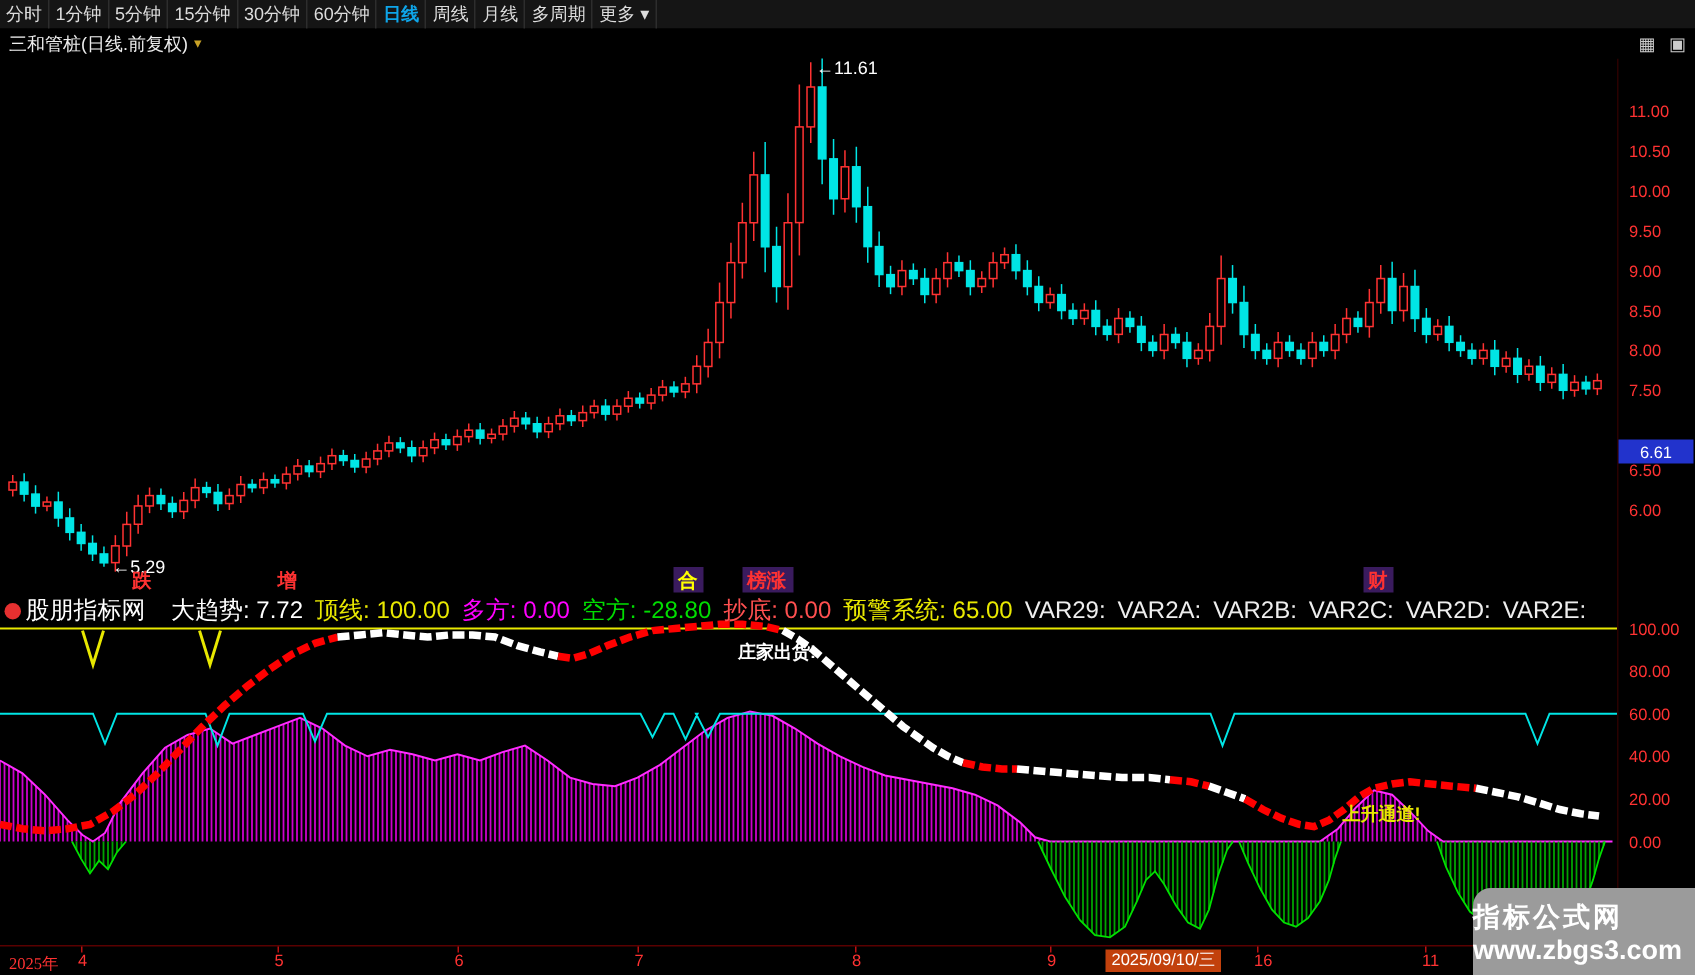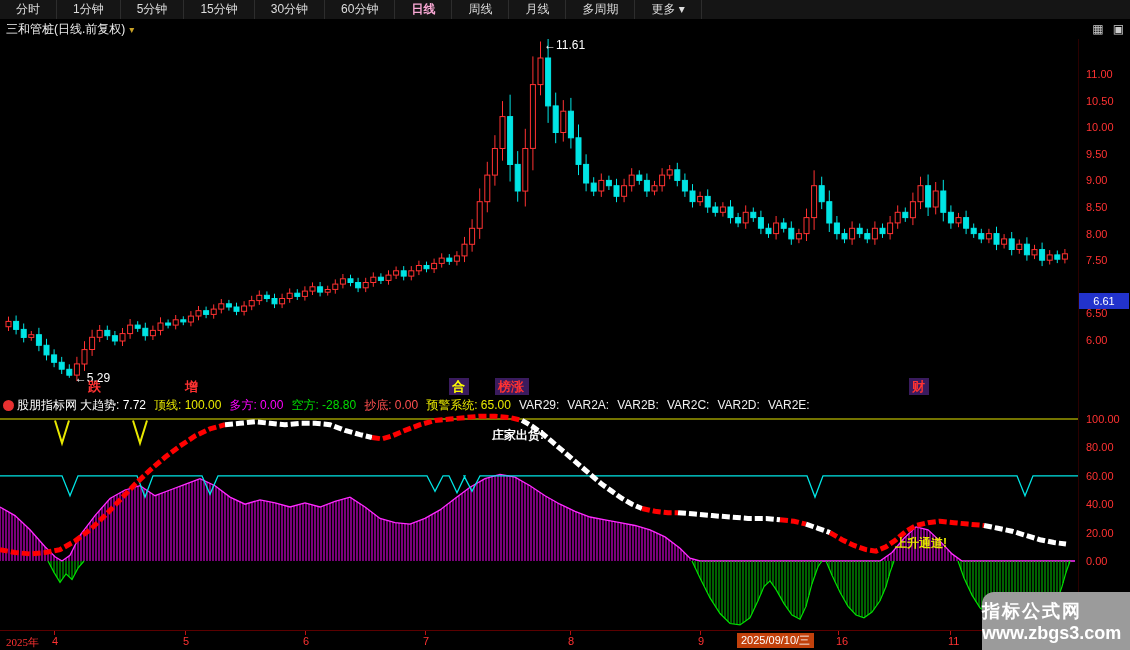--- a/index.html
+++ b/index.html
@@ -1,31 +1,31 @@
 <!DOCTYPE html>
 <html><head>
 <meta charset="utf-8">
 <style>
   *{margin:0;padding:0;box-sizing:border-box}
   html,body{width:1130px;height:650px;background:#000;overflow:hidden}
   body{font-family:"Liberation Sans",sans-serif;position:relative;color:#ddd}
   svg{display:block;font-family:"Liberation Sans",sans-serif}
   .toolbar{height:19px;background:#151515;display:flex;align-items:center;font-size:12px;color:#ddd}
   .periods{display:flex;align-items:center;height:19px}
-  .period{padding:0 16px;line-height:19px;border-right:1px solid #2d2d2d;cursor:pointer;white-space:nowrap}
-  .period.active{color:#f9a8d4;font-weight:bold}
+  .period{padding:0 4px;line-height:19px;border-right:1px solid #2d2d2d;cursor:pointer;white-space:nowrap}
+  .period.active{color:#0ea5e9;font-weight:bold}
   .toolbar-spacer{flex:1}
   .actions{display:flex;height:19px}
   .action{padding:0 7px;line-height:19px;color:#ff3232;border-left:1px solid #2d2d2d;cursor:pointer;white-space:nowrap}
   .titlebar{height:20px;background:#000;display:flex;align-items:center;font-size:12px;color:#eee;padding:0 6px}
   .title-caret{color:#c9a227;margin-left:4px;font-size:10px}
   .titlebar-icons{margin-left:auto;display:flex;gap:9px;color:#ccc;font-size:12px}
   .tb-icon{cursor:pointer}
   #indicator-wrap{position:relative;height:234px}
-  #indicator-header{position:absolute;top:1px;left:3px;display:flex;gap:3px;align-items:flex-end;font-size:12px;white-space:nowrap;pointer-events:none;z-index:5}
+  #indicator-header{position:absolute;top:1px;left:3px;display:flex;gap:17px;align-items:flex-end;font-size:16px;white-space:nowrap;pointer-events:none;z-index:5}
   .logo-wrap{display:flex;align-items:center;gap:3px}
   .logo-dot{width:11px;height:11px;border-radius:50%;background:#e63030;display:inline-block}
   .logo-text{color:#fff}
   #bottom-axis{position:relative;height:20px;background:#000;border-top:1px solid #5a0000}
   .ax-label{position:absolute;top:4px;color:#ff3232;font-size:11px;white-space:nowrap}
   .ax-tick{position:absolute;top:0;width:1px;height:4px;background:#bb1111}
   .ax-highlight{position:absolute;top:2px;background:#c2410c;color:#fff;font-size:11px;line-height:15px;padding:0 4px;white-space:nowrap}
   #watermark{position:absolute;right:0;bottom:0;width:148px;height:58px;background:#9b9b9b;border-radius:12px 0 0 0;color:#fff;display:flex;flex-direction:column;align-items:flex-start;justify-content:center;font-weight:bold;z-index:20}
   #watermark .l1{font-size:18px;letter-spacing:2px}
   #watermark .l2{font-size:18px}

